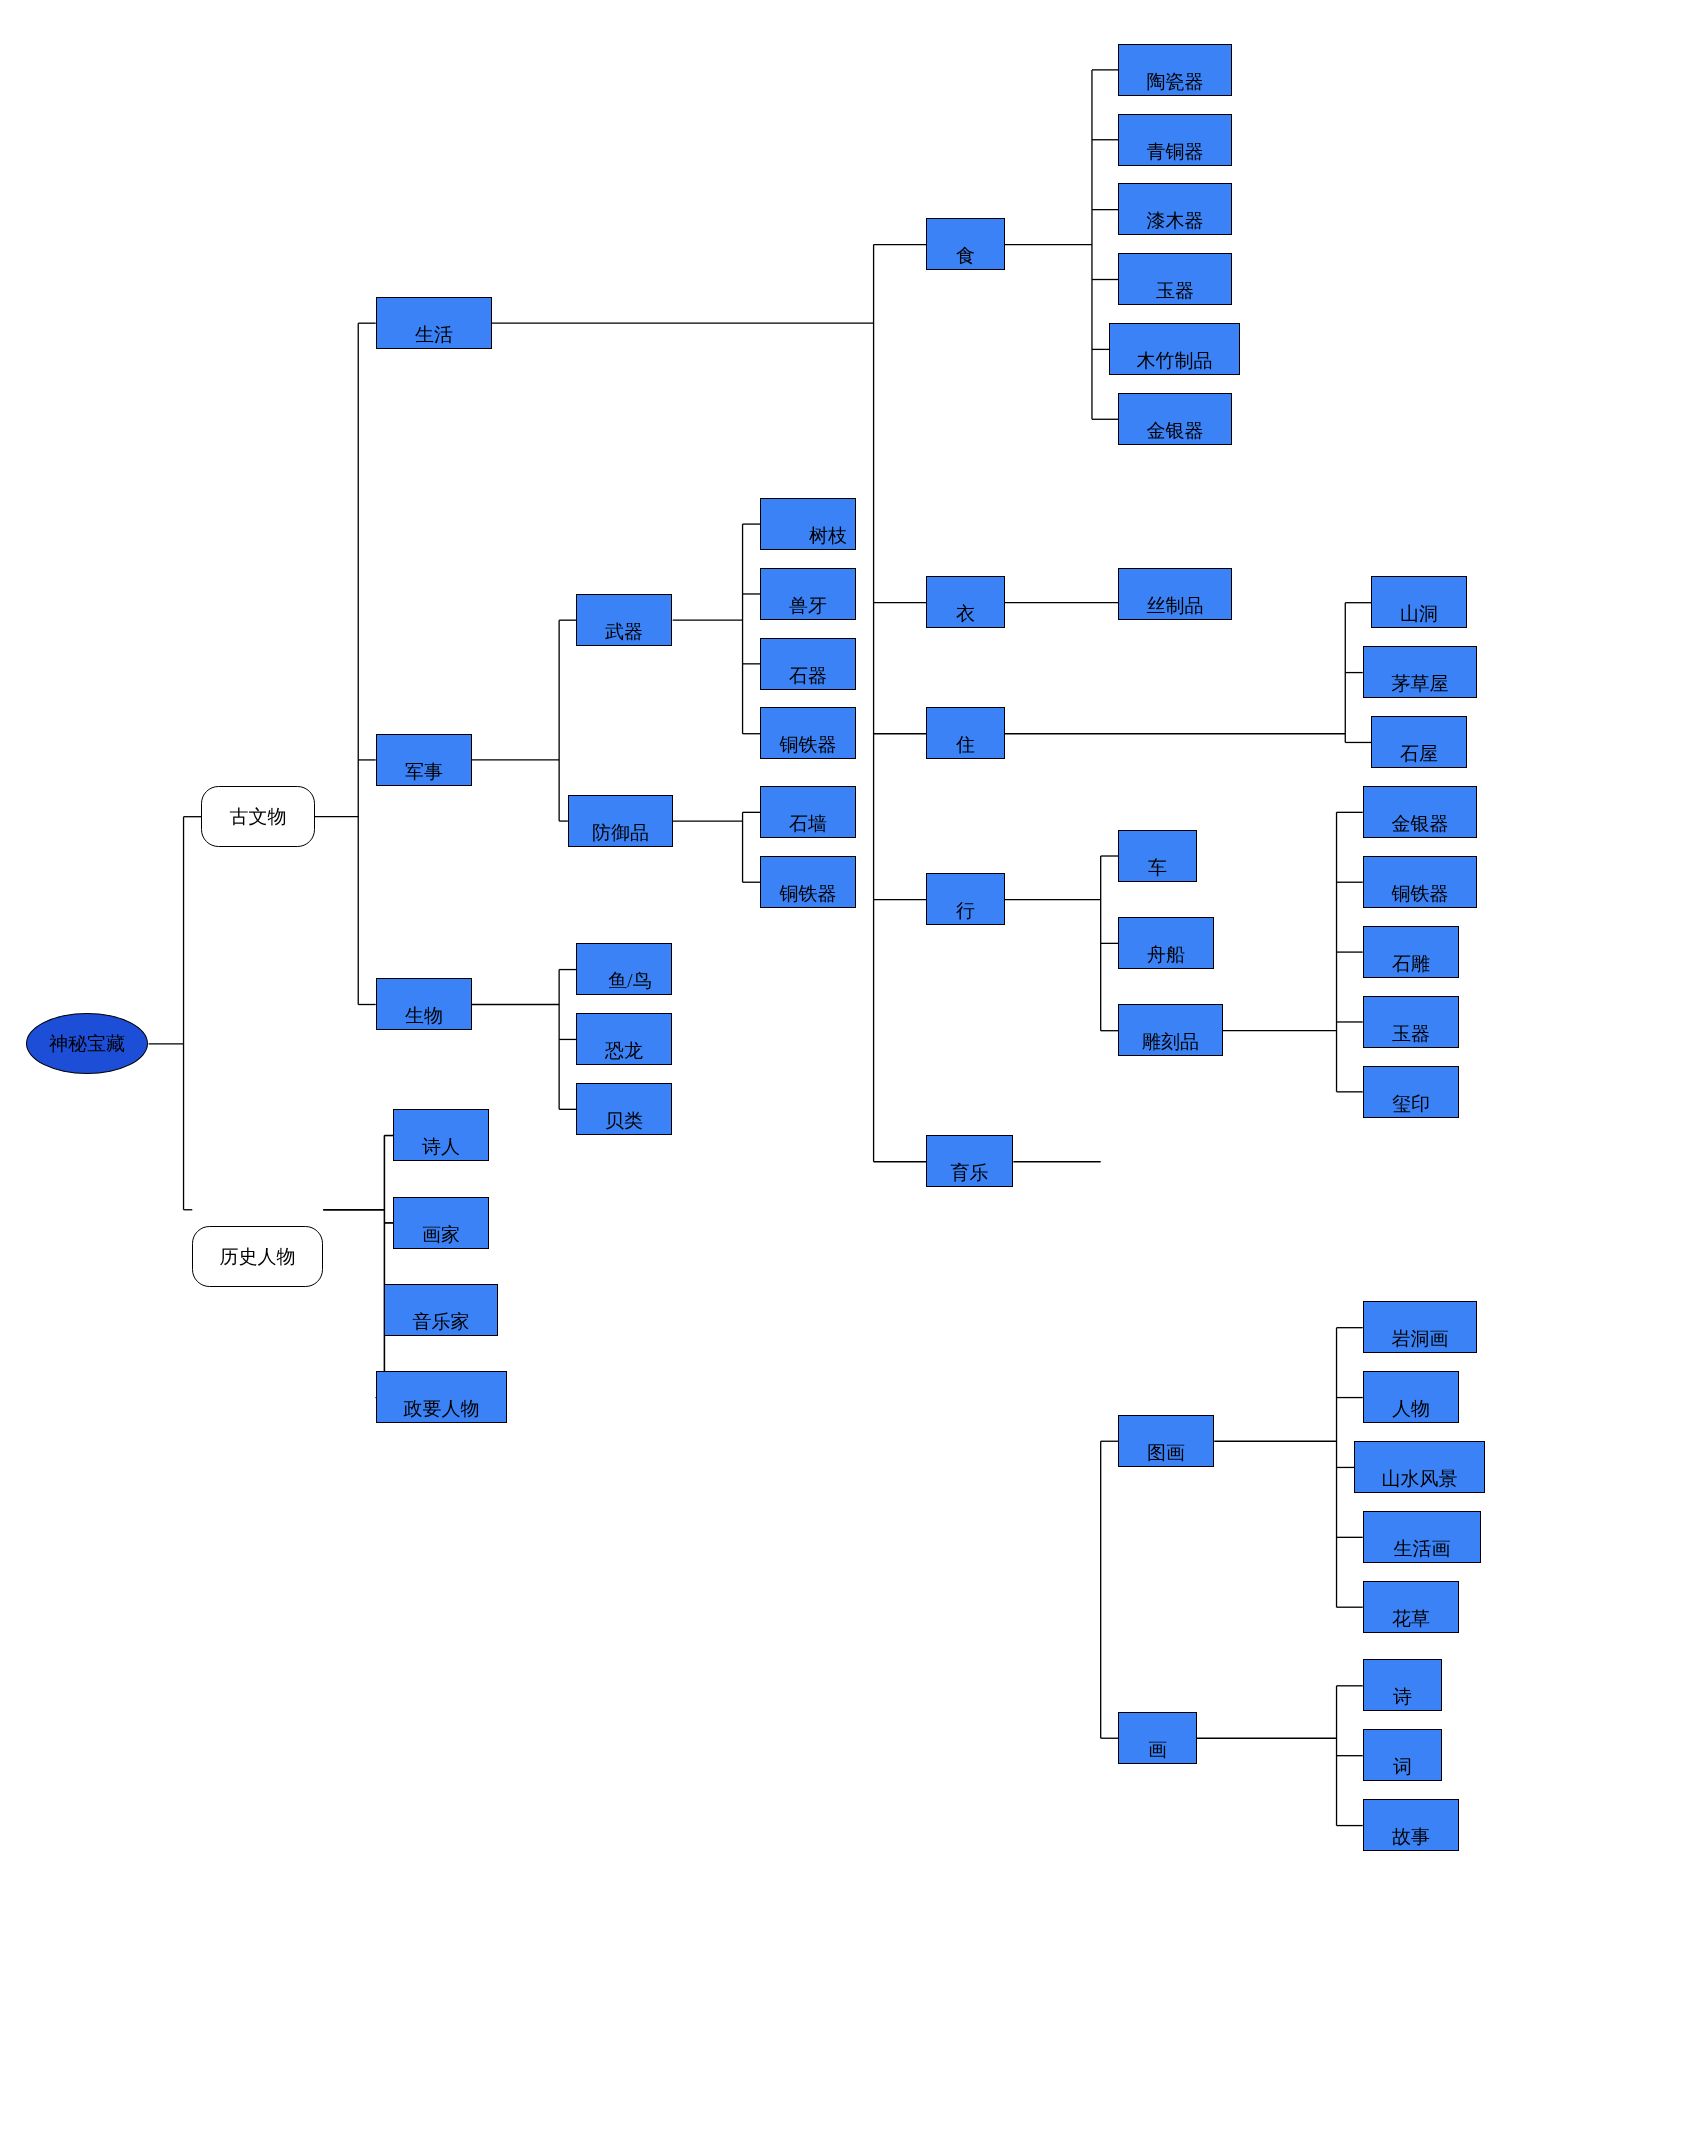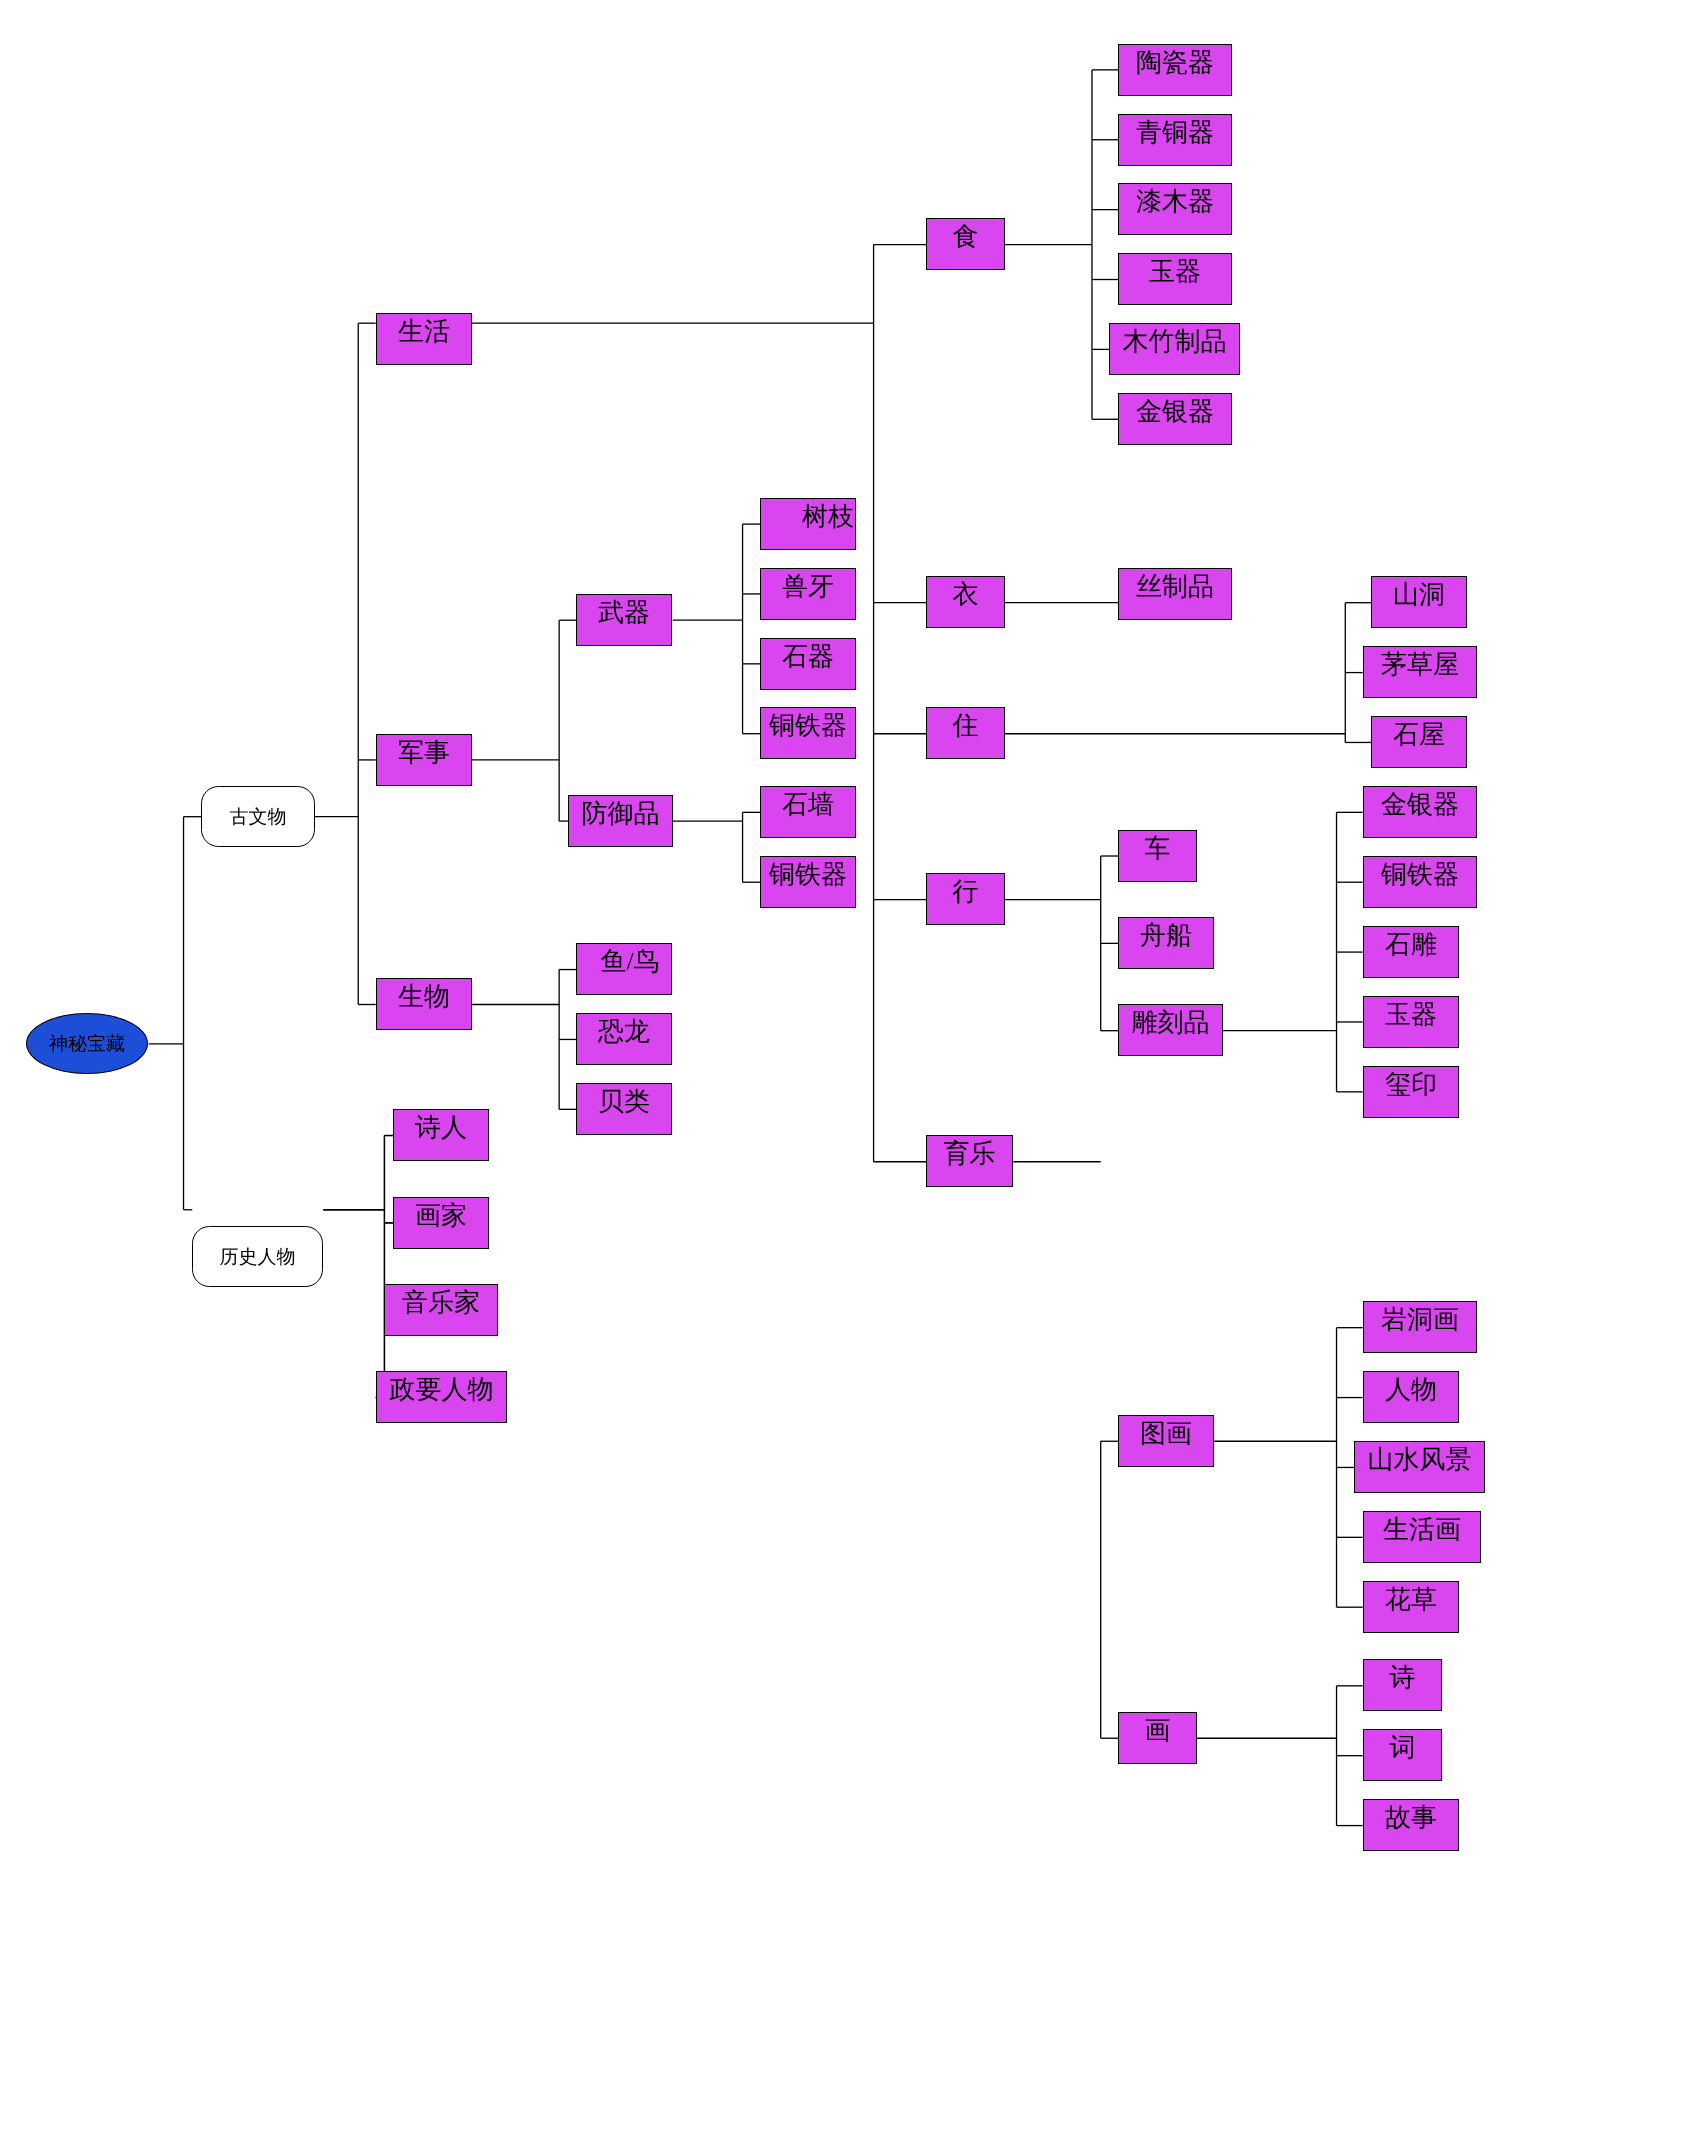--- a/index.html
+++ b/index.html
@@ -16,25 +16,25 @@
     }
     svg {
       position: absolute;
       top: 0; left: 0;
       width: 1707px;
       height: 2154px;
     }
     .node-box {
       position: absolute;
       border: 1.3px solid #000;
-      background: #d946ef;
+      background: #3b82f6;
       display: flex;
-      align-items: flex-start;
+      align-items: flex-end;
       justify-content: center;
-      font-size: 26px;
+      font-size: 19px;
       font-family: "SimSun", "宋体", serif;
     }
     .node-oval {
       position: absolute;
       border: 1.7px solid #000;
       background: #1d4ed8;
       border-radius: 50%;
       display: flex;
       align-items: center;
       justify-content: center;
@@ -153,21 +153,21 @@
     <span>神秘宝藏</span>
   </div>
 
   <div class="node-rounded" style="left:201px;top:786px;width:114px;height:61px;">
     <span>古文物</span>
   </div>
   <div class="node-rounded" style="left:192px;top:1179px;width:131px;height:61px;margin-top:47px;">
     <span>历史人物</span>
   </div>
 
-  <div class="node-box" style="left:376px;top:313px;width:96px;height:52px;">
+  <div class="node-box" style="left:376px;top:297px;width:116px;height:52px;">
     <span>生活</span>
   </div>
   <div class="node-box" style="left:376px;top:734px;width:96px;height:52px;">
     <span>军事</span>
   </div>
   <div class="node-box" style="left:376px;top:978px;width:96px;height:52px;">
     <span>生物</span>
   </div>
 
   <div class="node-box" style="left:393px;top:1109px;width:96px;height:52px;">

